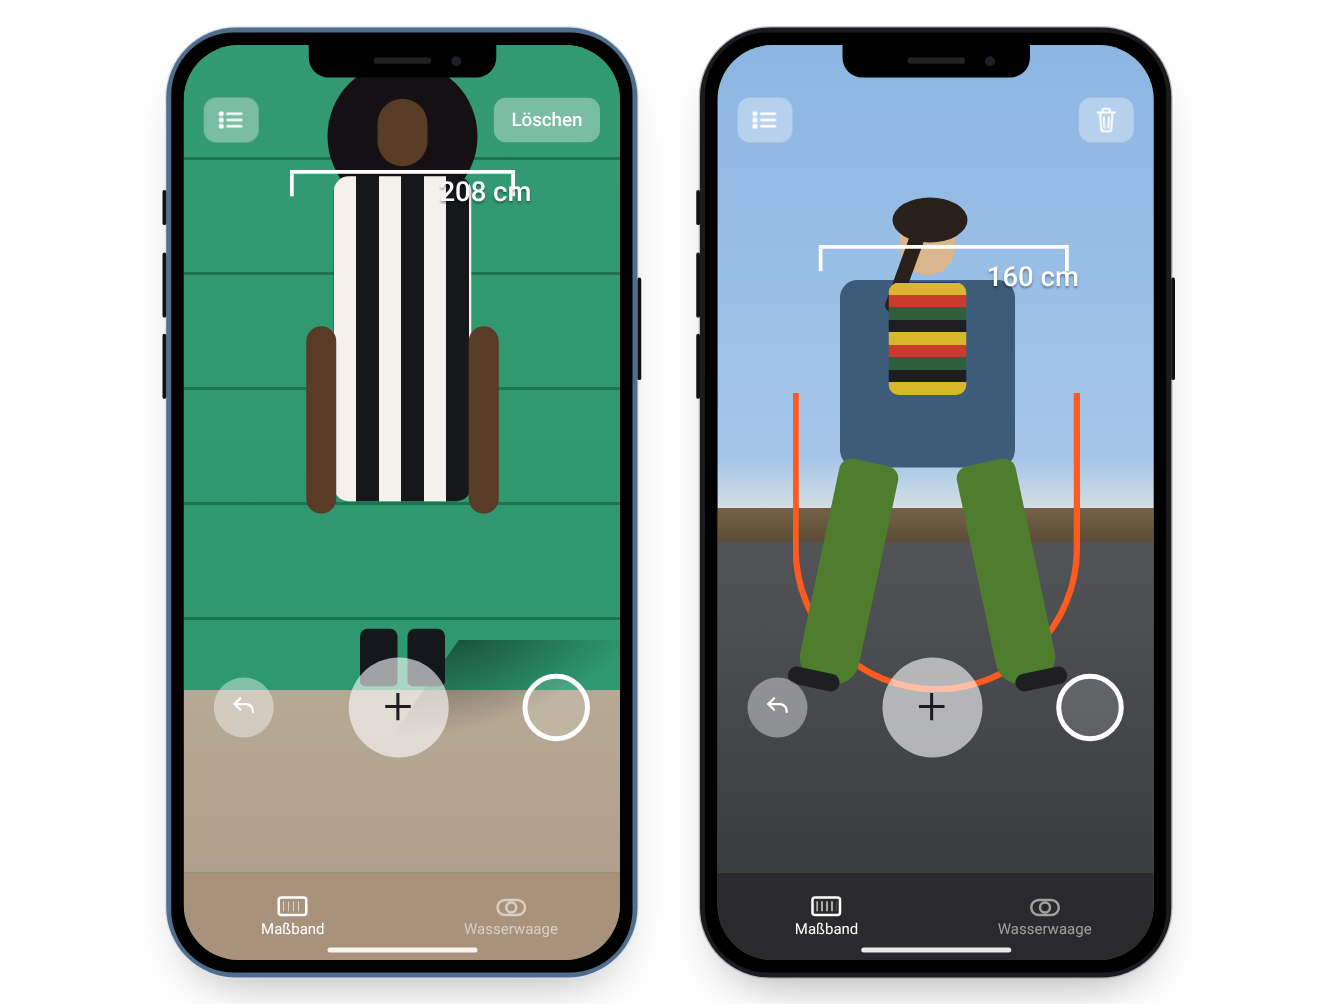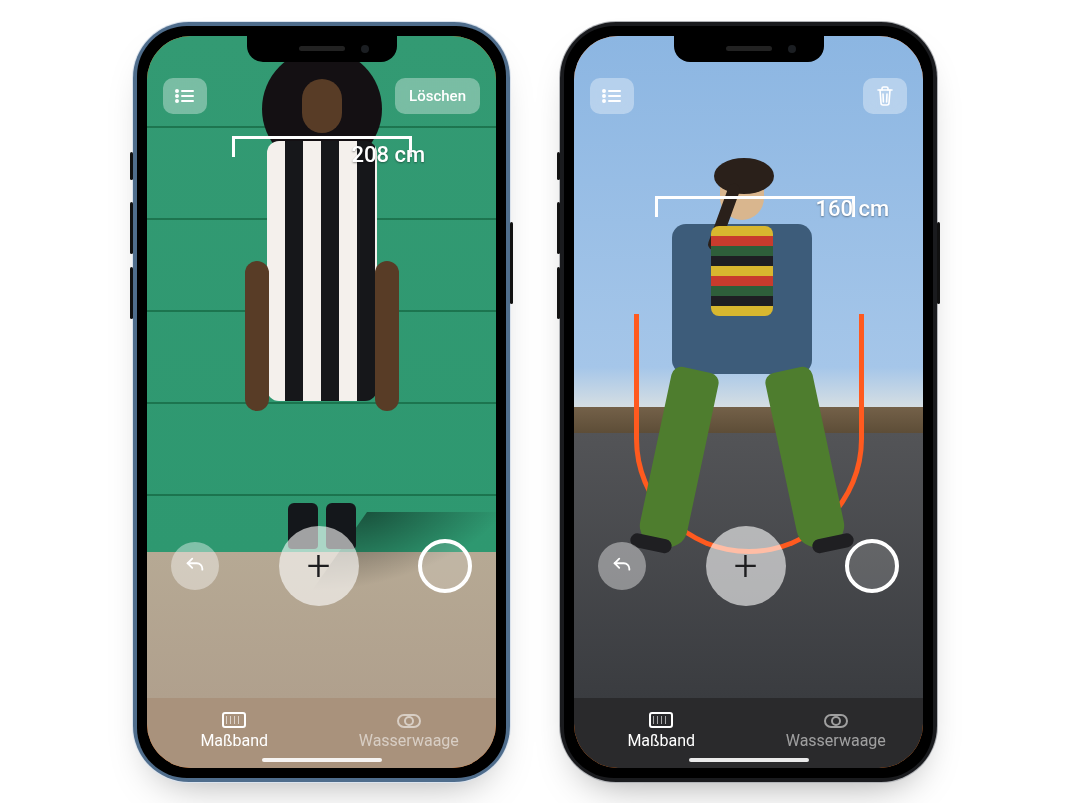--- a/index.html
+++ b/index.html
@@ -38,21 +38,21 @@
   .side-btn.l1{left:-3px;top:130px;width:3px;height:28px;}
   .side-btn.l2{left:-3px;top:180px;width:3px;height:52px;}
   .side-btn.l3{left:-3px;top:245px;width:3px;height:52px;}
   .side-btn.r {right:-3px;top:200px;width:3px;height:82px;}
 
   .screen{
     position:absolute;inset:14px;
     border-radius:var(--screen-radius);
     overflow:hidden;
     display:flex;flex-direction:column;
-    background:#f97316;
+    background:#4d7c0f;
   }
 
   
   .notch{
     position:absolute;top:0;left:50%;transform:translateX(-50%);
     width:150px;height:26px;background:#000;
     border-bottom-left-radius:16px;border-bottom-right-radius:16px;
     z-index:10;
     display:flex;align-items:center;justify-content:center;gap:50px;
   }
@@ -122,35 +122,35 @@
   .icon-btn{width:44px;padding:0;}
 
   .measure-line{position:absolute;left:50%;transform:translateX(-50%);height:36px;
     border-top:3px solid #fff;}
   .measure-line::before,.measure-line::after{content:"";position:absolute;top:0;width:3px;height:18px;background:#fff;}
   .measure-line::before{left:0;} .measure-line::after{right:0;}
   .measure-text{position:absolute;color:#fff;font-size:22px;font-weight:500;text-shadow:0 1px 2px rgba(0,0,0,.4);}
   .scene.left .measure-line{top:100px;width:180px;}
   .scene.left .measure-text{top:106px;left:calc(50% + 30px);}
   .scene.right .measure-line{top:160px;width:200px;left:52%;}
-  .scene.right .measure-text{top:160px;left:calc(52% + 34px);margin-left:26px;}
+  .scene.right .measure-text{top:174px;left:calc(52% + 34px);}
 
   .bottom-capture{position:absolute;bottom:92px;left:0;right:0;display:flex;align-items:center;justify-content:space-between;padding:0 24px;}
   .circle-btn{pointer-events:auto;width:48px;height:48px;border-radius:50%;display:flex;align-items:center;justify-content:center;
     background:rgba(255,255,255,.4);color:#fff;}
   .circle-btn.big{width:80px;height:80px;background:rgba(255,255,255,.6);}
   .circle-btn.big .plus{font-size:42px;line-height:1;color:#1d1d1f;font-weight:300;}
   .shutter{width:54px;height:54px;border-radius:50%;border:4px solid #fff;background:rgba(255,255,255,.15);pointer-events:auto;}
 
   
   .tab-bar{height:70px;display:flex;padding-bottom:18px;}
   .tab-bar.light{background:#a9927c;}
   .tab-bar.dark {background:#2a2a2c;}
   .tab{flex:1;display:flex;flex-direction:column;align-items:center;justify-content:flex-end;gap:3px;
-    font-size:16px;color:rgba(255,255,255,.55);pointer-events:auto;}
+    font-size:12px;color:rgba(255,255,255,.55);pointer-events:auto;}
   .tab.active{color:#fff;}
   .tab .ticon{width:24px;height:16px;border:2px solid currentColor;border-radius:3px;position:relative;}
   .tab .ticon.ruler::after{content:"";position:absolute;inset:2px;background:repeating-linear-gradient(90deg,currentColor 0 1px,transparent 1px 4px);opacity:.6;}
   .tab .ticon.level{width:24px;height:14px;border-radius:7px;}
   .tab .ticon.level::after{content:"";position:absolute;left:50%;top:50%;transform:translate(-50%,-50%);width:6px;height:6px;border:2px solid currentColor;border-radius:50%;}
 
   .home-indicator{position:absolute;bottom:6px;left:50%;transform:translateX(-50%);
     width:120px;height:4px;border-radius:3px;background:rgba(255,255,255,.9);}
 
   

